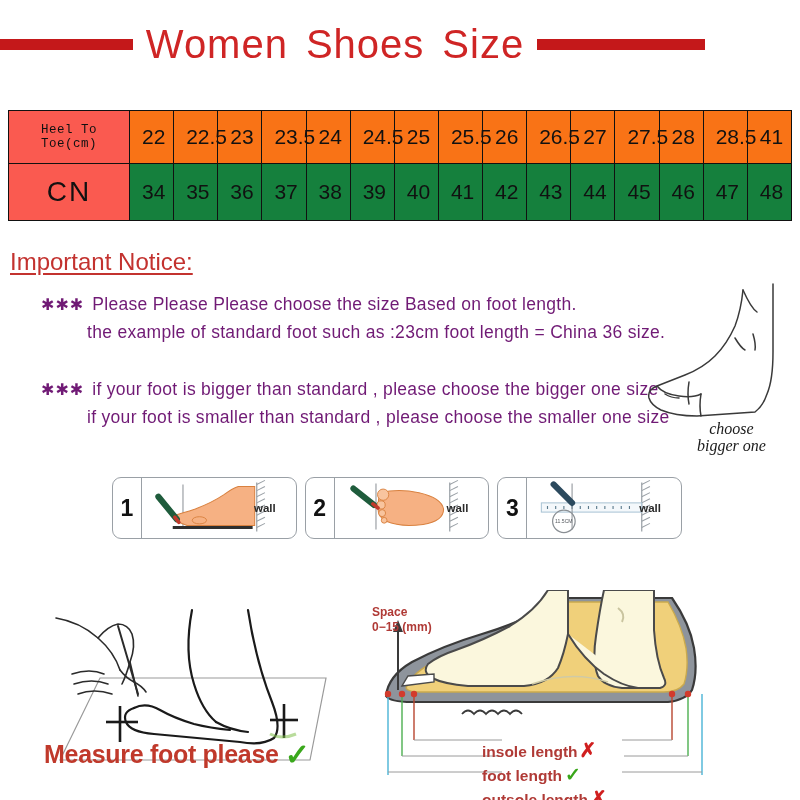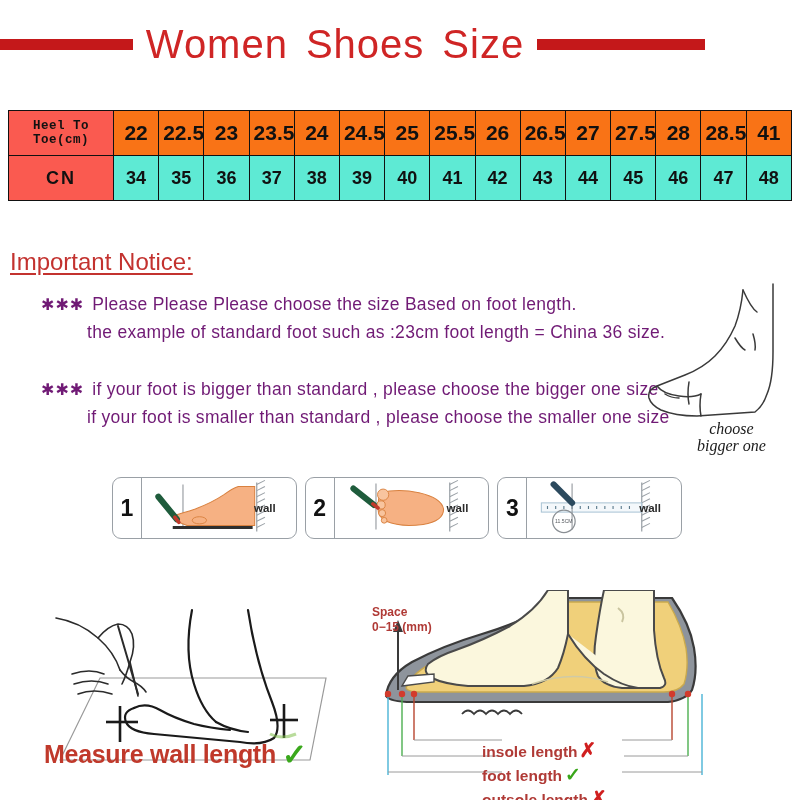--- a/index.html
+++ b/index.html
@@ -15,28 +15,28 @@
   .title-bar.left{width:190px;}
   .title-bar.right{width:168px;}
   .title-text{color:#cf2525;font-size:40px;letter-spacing:1px;
     white-space:nowrap;padding:0 4px;font-weight:400;}
   .title-text span{margin:0 9px;}
 
   
   .size-table{position:absolute;left:8px;top:110px;width:784px;
     border-collapse:collapse;table-layout:fixed;}
   .size-table td{border:1.6px solid #111;text-align:center;
-    font-weight:700;color:#111;padding:4px;}
+    font-weight:400;color:#111;padding:12px;}
   .size-table tr{height:45px;}
   .lbl-cell{background:#fa5a50;width:96px;}
   .lbl-head{font-size:12.5px;letter-spacing:.5px;
     font-family:"Liberation Mono", monospace;font-weight:700;}
-  .lbl-cn{font-size:18px;letter-spacing:2px;}
+  .lbl-cn{font-size:28px;letter-spacing:2px;}
   .cm-cell{background:#f97316;font-size:21px;}
-  .cn-cell{background:#5eead4;font-size:18px;}
+  .cn-cell{background:#15803d;font-size:21px;}
 
   
   .notice-title{position:absolute;left:10px;top:248px;color:#c3322f;
     font-size:24px;text-decoration:underline;text-underline-offset:3px;}
   .notice{position:absolute;color:#701a75;font-size:17.5px;
     font-family:"Liberation Sans Narrow","Liberation Sans",sans-serif;
     white-space:nowrap;letter-spacing:.3px;margin-left:27px;}
   .stars{letter-spacing:1px;font-size:16px;}
   .n1{left:14px;top:294px;}
   .n2{left:60px;top:322px;}
@@ -278,21 +278,21 @@
     <g stroke="#1a1a1a" stroke-width="2.6">
       <line x1="72" y1="140" x2="104" y2="140"></line>
       <line x1="86" y1="124" x2="86" y2="160"></line>
       <line x1="236" y1="138" x2="264" y2="138"></line>
       <line x1="250" y1="122" x2="250" y2="156"></line>
     </g>
     <path d="M236 152 Q248 158 262 152" stroke="#7fc04a" stroke-width="3" fill="none" opacity="0.55"></path>
   </svg>
 </div>
 <div class="measure-txt">
-  <span>Measure wall length</span><span class="check-green">✓</span>
+  <span>Measure foot please</span><span class="check-green">✓</span>
 </div>
 
 <div class="shoe-art">
   <svg viewBox="0 0 420 205" width="420" height="205">
 
     <path d="M14 106 Q16 86 40 72 Q70 56 110 44 Q150 32 176 16 L176 8 L300 8
              Q318 34 322 58 Q326 82 320 100 Q314 110 296 112 L40 112 Q18 112 14 106 Z" fill="#8e949c" stroke="#3a3a3a" stroke-width="2.2"></path>
 
     <path d="M34 98 Q40 82 66 70 Q100 56 136 44 Q164 34 182 22 L182 12 L296 12
              Q310 36 314 58 Q317 78 312 94 Q306 102 292 102 L48 102 Q36 102 34 98 Z" fill="#f0d07a" stroke="#c9a94e" stroke-width="1.4"></path>

